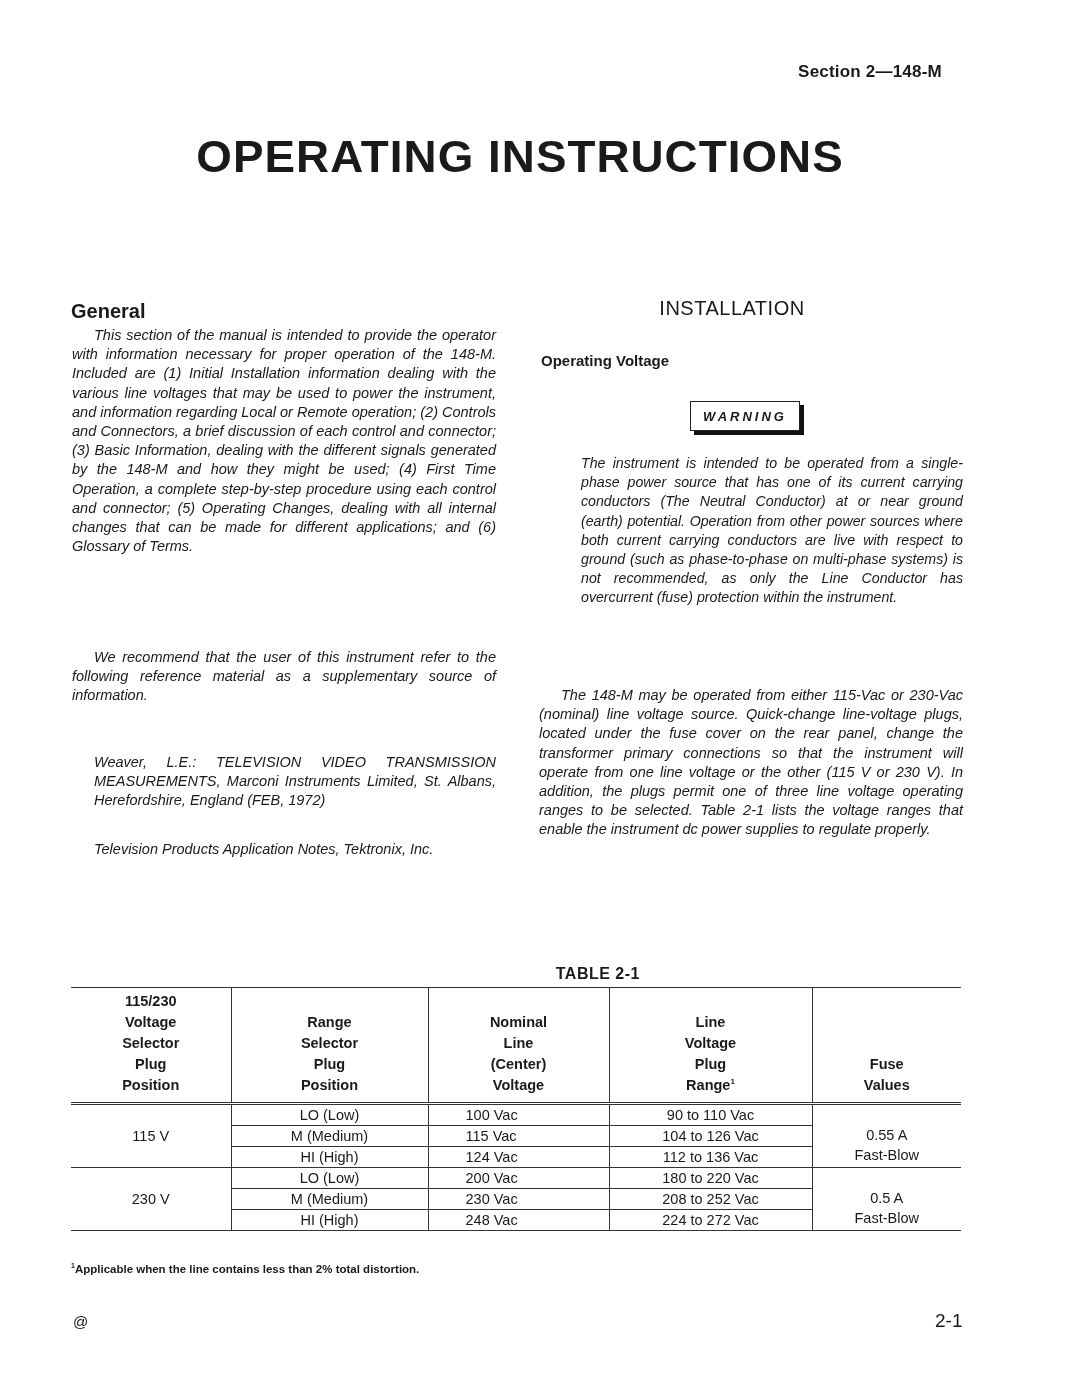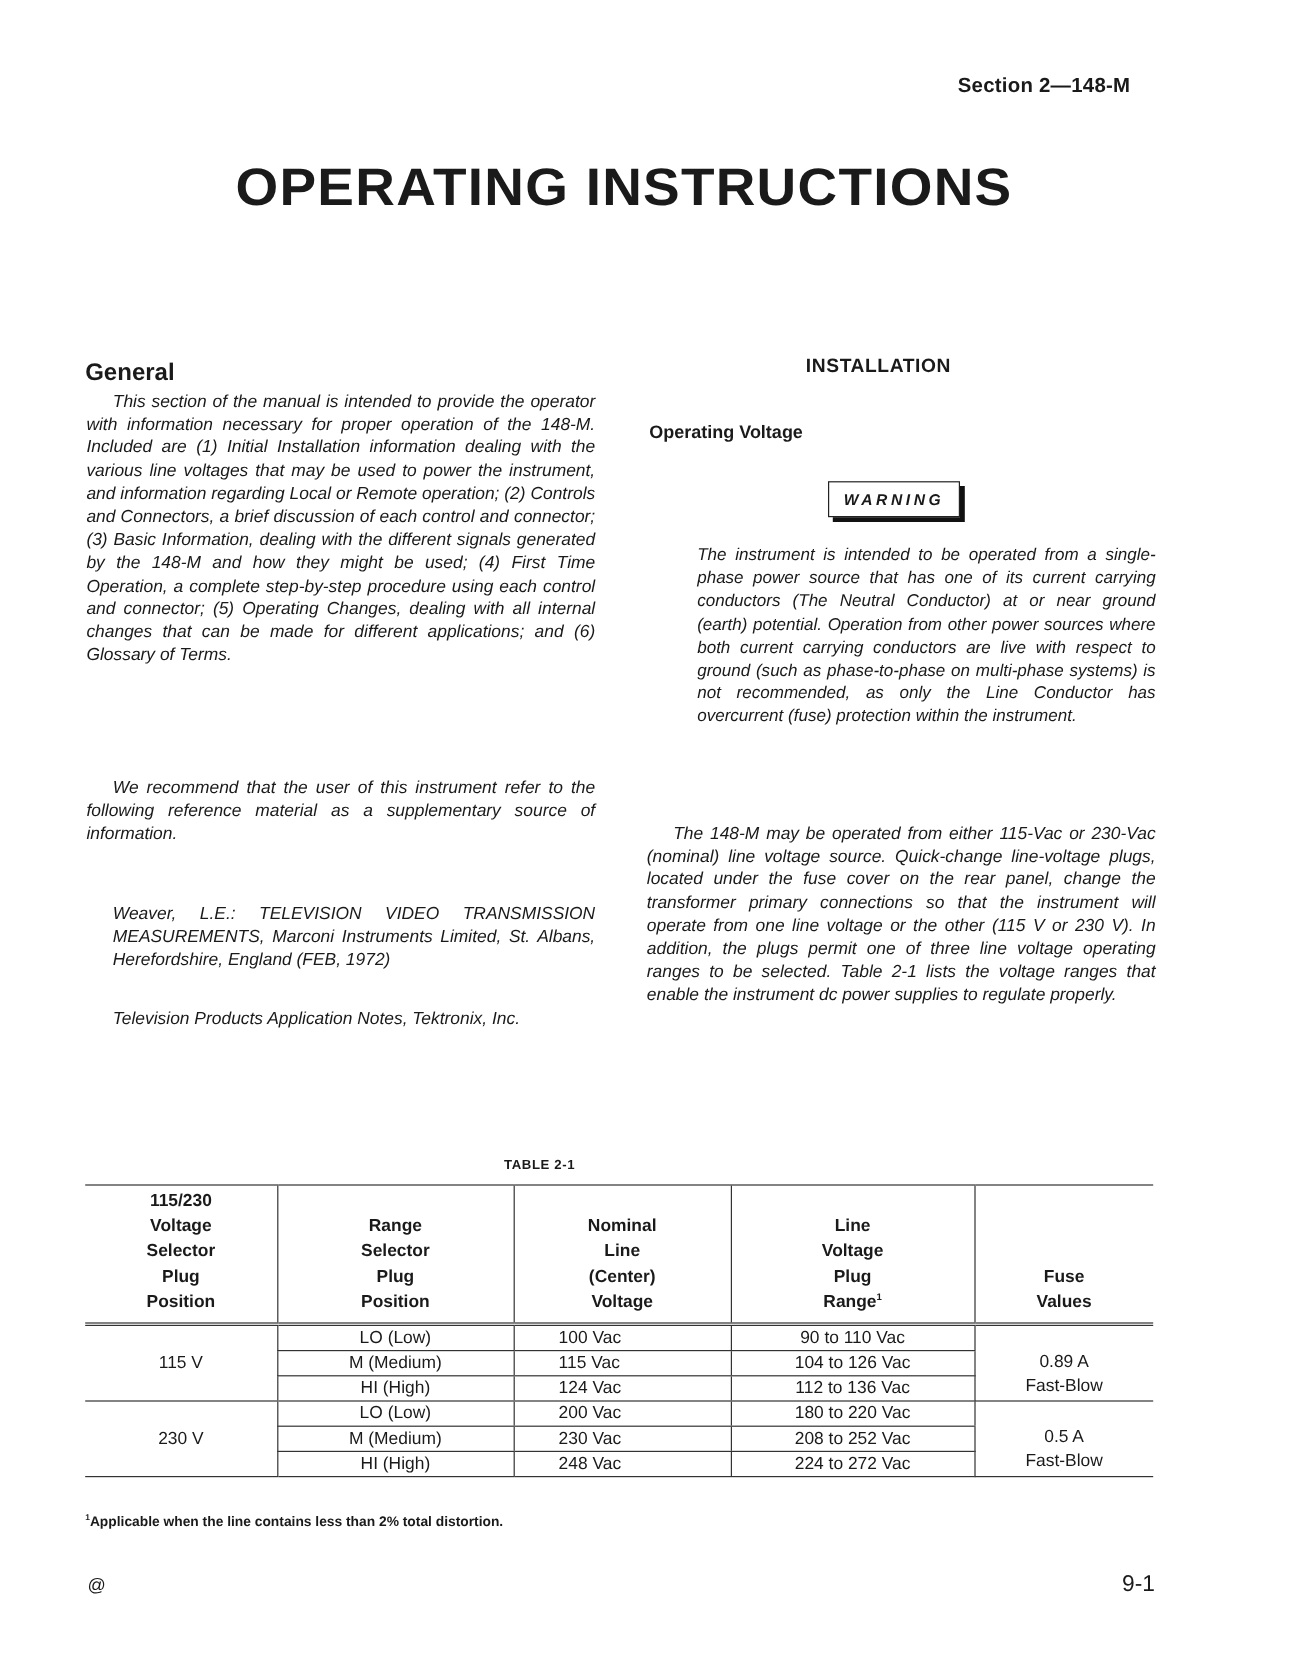--- a/index.html
+++ b/index.html
@@ -29,21 +29,21 @@
       font-size: 14.5px; line-height: 19.2px; text-align: justify; font-style: italic;
     }
     .para.indent { text-indent: 22px; }
     .general-body { left: 72px; top: 326px; width: 424px; }
     .recommend-body { left: 72px; top: 648px; width: 424px; }
     .ref-1 { left: 94px; top: 753px; width: 402px; }
     .ref-2 { left: 94px; top: 840px; width: 420px; text-align: left; }
 
     .h-installation {
       left: 532px; top: 297px; width: 400px; text-align: center;
-      font-weight: bold; font-size: 16px; letter-spacing: 0.5px;
+      font-weight: normal; font-size: 20px; letter-spacing: 0.5px;
     }
     .h-opvolt {
       left: 541px; top: 352px; font-weight: bold; font-size: 15px;
     }
     .warning-box {
       left: 690px; top: 401px; width: 110px; height: 30px;
       border: 1.5px solid #222; background: #fff;
       box-shadow: 4px 4px 0 #111;
       display: flex; align-items: center; justify-content: center;
     }
@@ -51,22 +51,22 @@
       font-weight: bold; font-style: italic; font-size: 13px;
       letter-spacing: 3px;
     }
     .warning-body {
       left: 561px; top: 454px; width: 382px;
       font-style: italic; font-size: 14.2px; line-height: 19.2px; text-align: justify; margin-left: 20px;
     }
     .voltage-body { left: 539px; top: 686px; width: 424px; }
 
     .table-caption {
-      left: 420px; top: 965px; width: 200px; text-align: left;
-      font-weight: bold; font-size: 11px; letter-spacing: 0.5px;
+      left: 440px; top: 965px; width: 200px; text-align: right;
+      font-weight: bold; font-size: 16px; letter-spacing: 0.5px;
     }
     .table-wrap { left: 71px; top: 987px; width: 890px; }
     table.t21 {
       width: 890px; border-collapse: collapse;
       font-size: 14.5px;
     }
     table.t21 th {
       font-weight: bold; font-size: 14.5px; line-height: 21px;
       text-align: center; vertical-align: bottom;
       height: 116px; padding-bottom: 6px;
@@ -151,21 +151,21 @@
       </tr>
     </thead>
     <tbody>
 
       <tr class="rowline">
         <td rowspan="3" style="border-bottom:1.5px solid #333;">115 V</td>
         <td class="vl inner">LO (Low)</td>
         <td class="vl inner nom">100 Vac</td>
         <td class="vl inner">90 to 110 Vac</td>
         <td rowspan="3" class="vl" style="border-bottom:1.5px solid #333; vertical-align:bottom; padding-bottom:2px;">
-          <div>0.89 A</div>
+          <div>0.55 A</div>
           <div>Fast-Blow</div>
         </td>
       </tr>
       <tr class="rowline">
         <td class="vl inner">M (Medium)</td>
         <td class="vl inner nom">115 Vac</td>
         <td class="vl inner">104 to 126 Vac</td>
       </tr>
       <tr class="grp-end">
         <td class="vl">HI (High)</td>
@@ -193,13 +193,13 @@
         <td class="vl nom">248 Vac</td>
         <td class="vl">224 to 272 Vac</td>
       </tr>
     </tbody>
   </table>
 </div>
 
 <div class="abs footnote"><sup>1</sup><span>Applicable when the line contains less than 2% total distortion.</span></div>
 
 <div class="abs page-symbol">@</div>
-<div class="abs page-number">9-1</div>
+<div class="abs page-number">2-1</div>
 
 </body></html>

